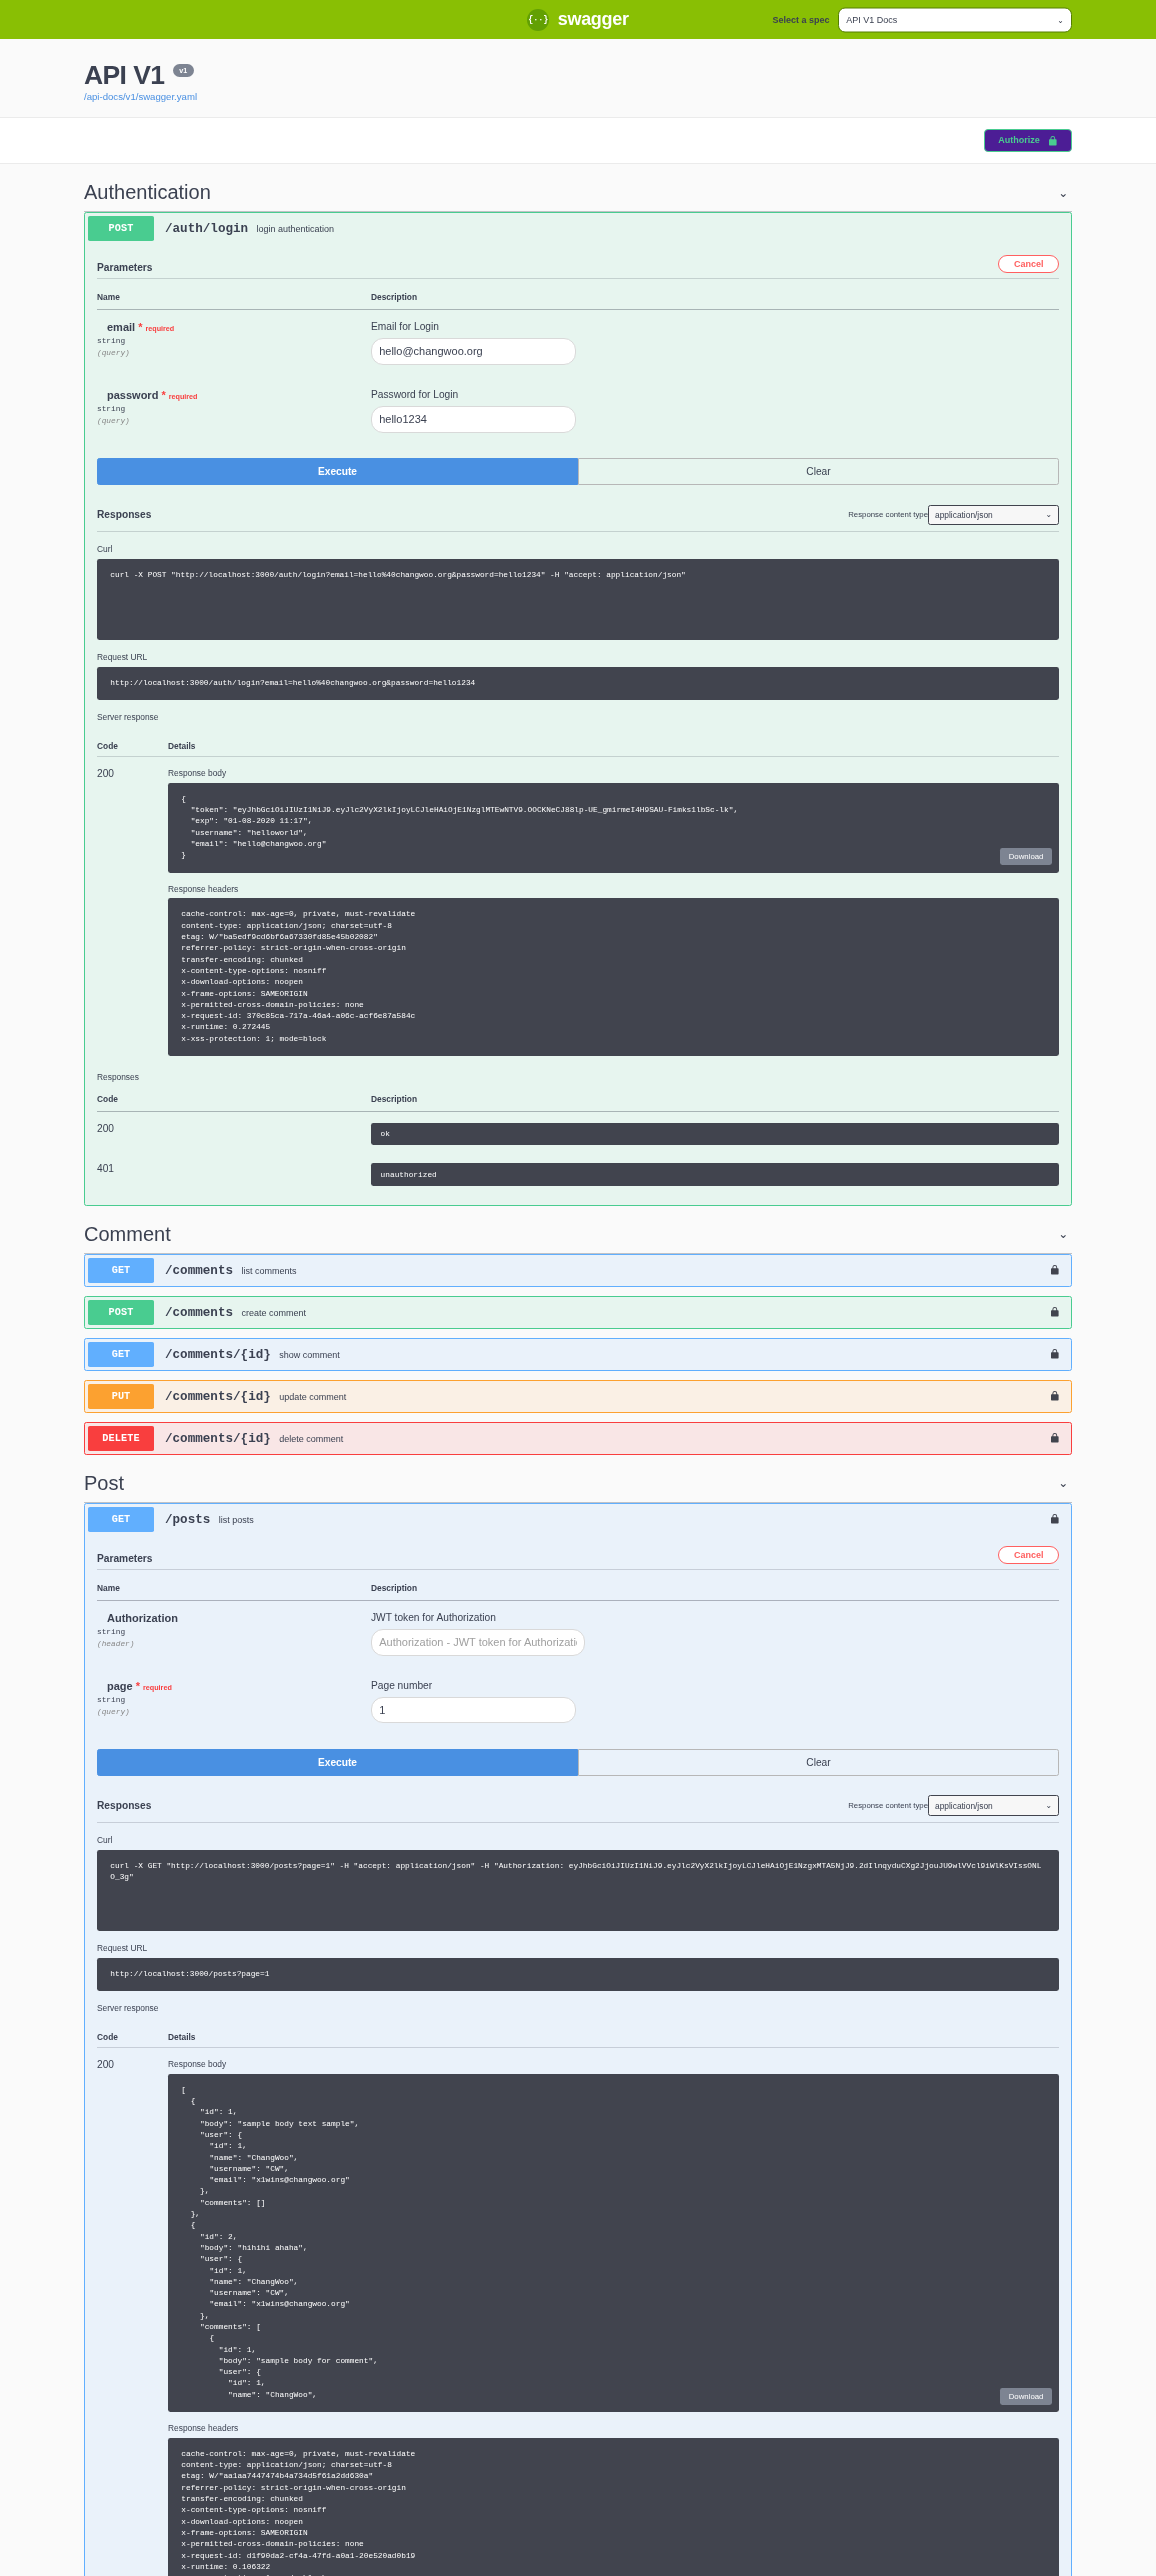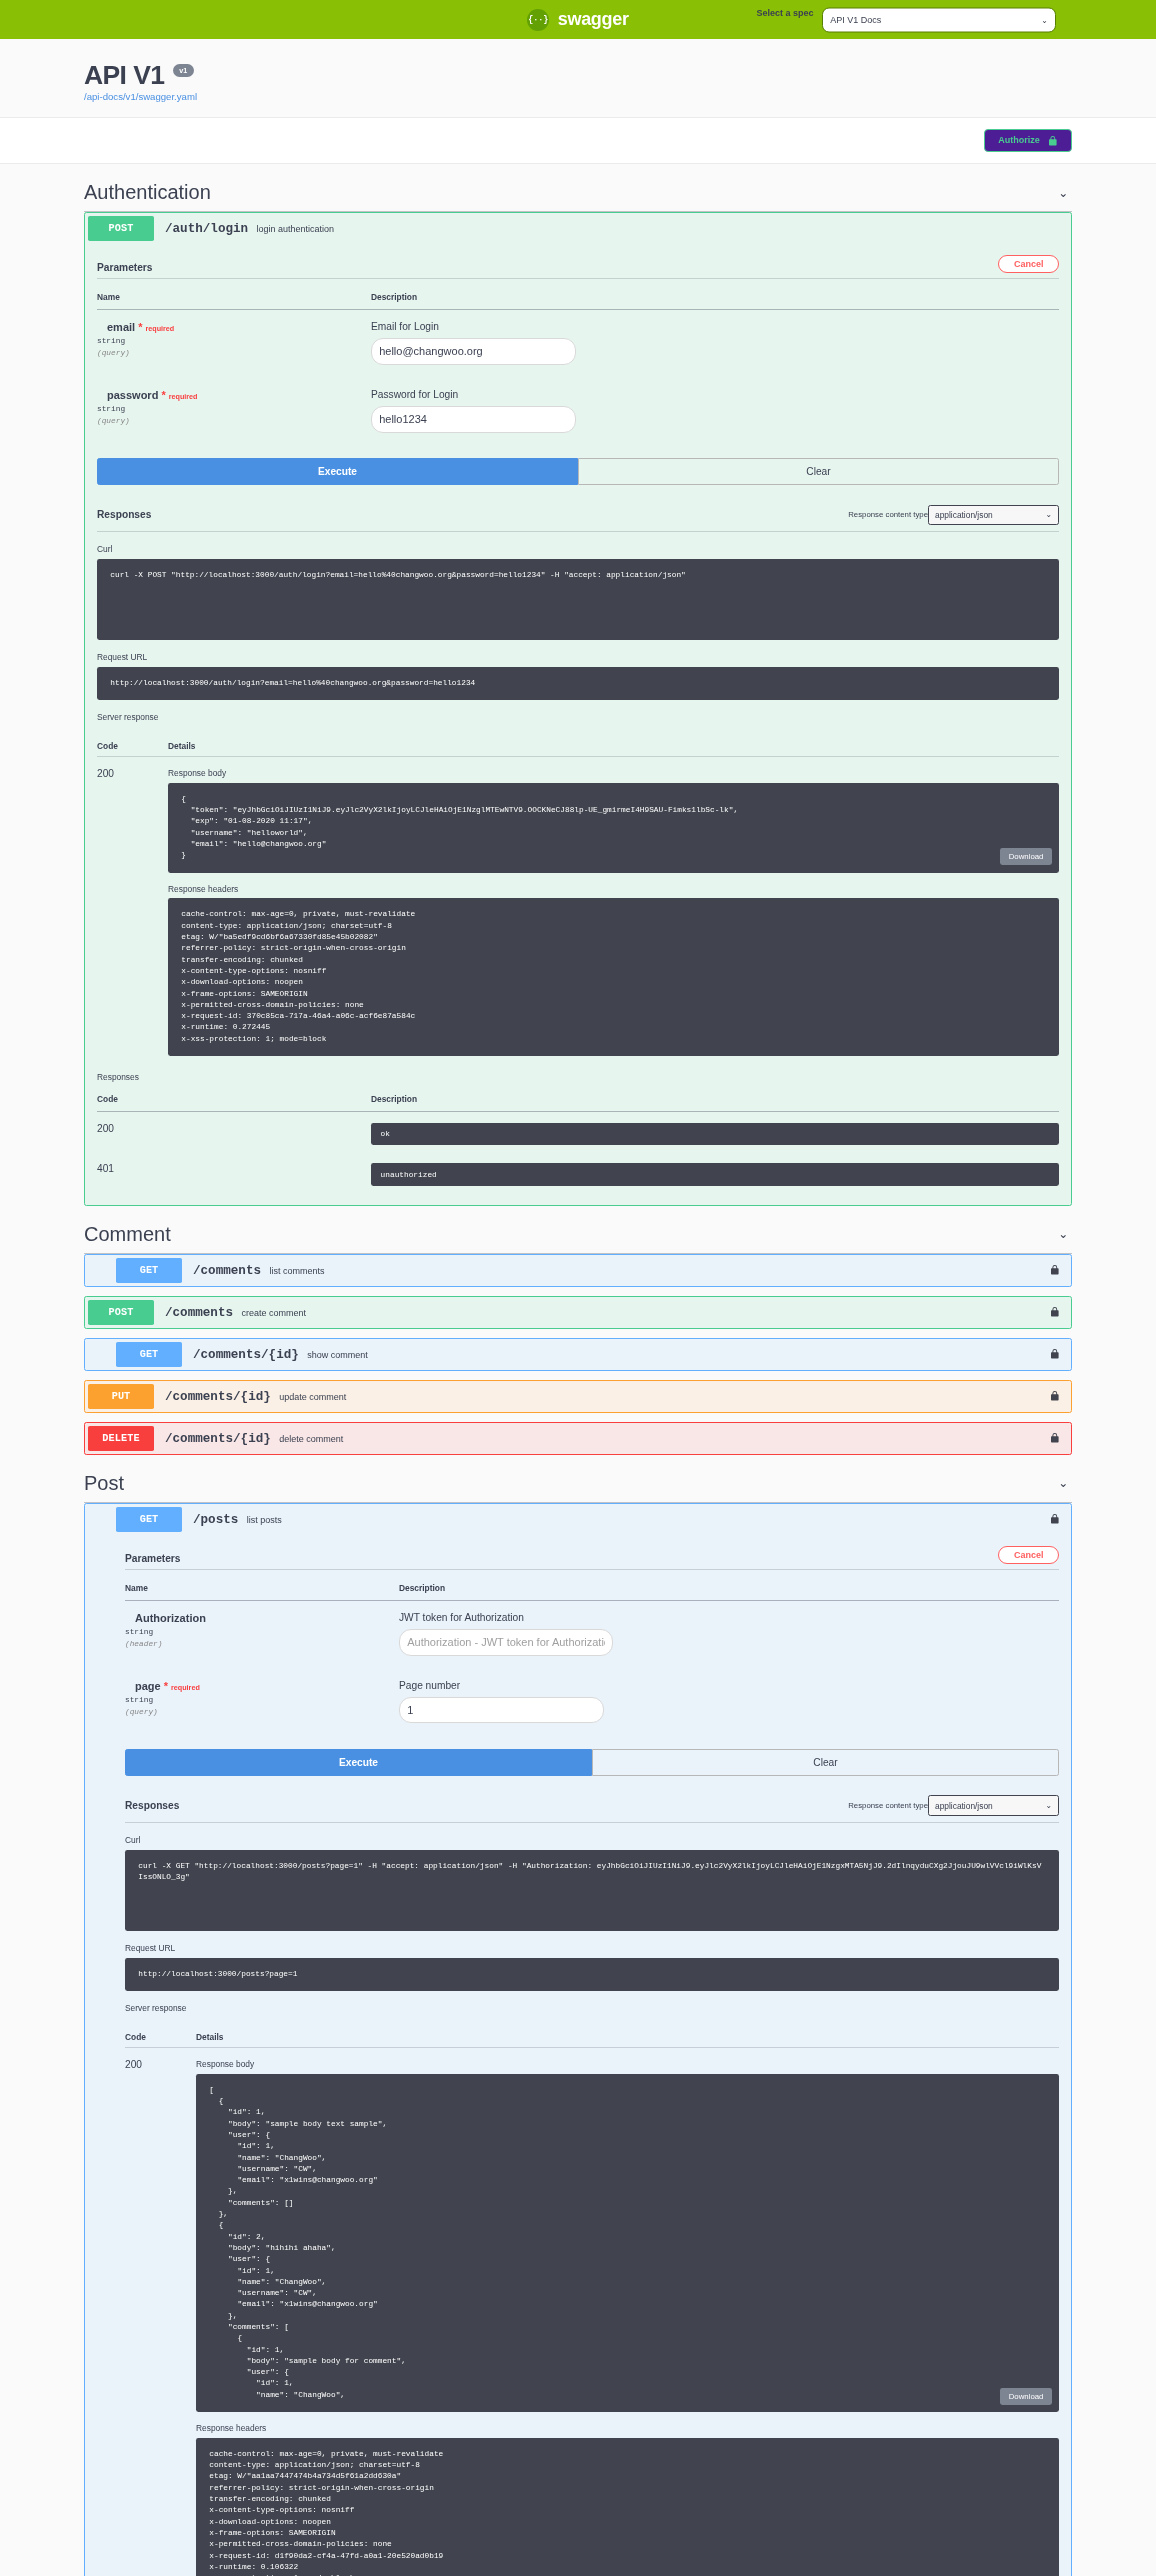--- a/index.html
+++ b/index.html
@@ -28,22 +28,22 @@
     position:relative; height:100%;
   }
   .logo-wrap { display:flex; align-items:center; gap:8.4px; }
   .logo-mark {
     width:22px; height:22px; border-radius:50%;
     background:#62a003; display:flex; align-items:center; justify-content:center;
     color:#fff; font-size:8.4px; font-family:"Liberation Mono", monospace; font-weight:bold;
   }
   .logo-text { color:#fff; font-size:18px; font-weight:bold; letter-spacing:-0.3px; }
   .spec-select-wrap {
-    position:absolute; right:16px; top:50%; transform:translateY(-50%);
-    display:flex; gap:8.4px;
+    position:absolute; right:0; top:50%; transform:translateY(-50%);
+    display:flex; align-items:center; gap:8.4px;
   }
   .spec-label { color:#3b4151; font-size:9px; font-weight:bold; }
   .spec-select {
     width:234px; height:25px; background:#fff; border:1.2px solid #547f00;
     border-radius:7px; padding:0 7.2px; font-size:9px; color:#3b4151;
     display:flex; align-items:center; justify-content:space-between;
     font-family:"Liberation Sans", sans-serif;
   }
   .caret { font-size:7.8px; color:#3b4151; }
 
@@ -96,21 +96,21 @@
     letter-spacing:0.1px;
   }
   .path {
     margin-left:11px; font-family:"Liberation Mono", monospace;
     font-size:12.6px; font-weight:bold; color:#3b4151; word-break:break-all;
   }
   .summary { margin-left:8.4px; font-size:9px; color:#3b4151; flex:1; }
   .lock-small { margin-right:8.4px; }
 
   
-  .op.get     { background:rgba(97,175,254,.1); border:0.6px solid #61affe;padding-left:28px; }
+  .op.get     { background:rgba(97,175,254,.1); border:0.6px solid #61affe; }
   .op.get .method { background:#61affe; }
   .op.post    { background:rgba(73,204,144,.1); border:0.6px solid #49cc90; }
   .op.post .method { background:#49cc90; }
   .op.put     { background:rgba(252,161,48,.1); border:0.6px solid #fca130; }
   .op.put .method { background:#fca130; }
   .op.delete  { background:rgba(249,62,62,.1); border:0.6px solid #f93e3e; }
   .op.delete .method { background:#f93e3e; }
 
   .op.expanded.post  { background:rgba(73,204,144,.1); border-color:#49cc90; }
   .op.expanded.get   { background:rgba(97,175,254,.1); border-color:#61affe; }

